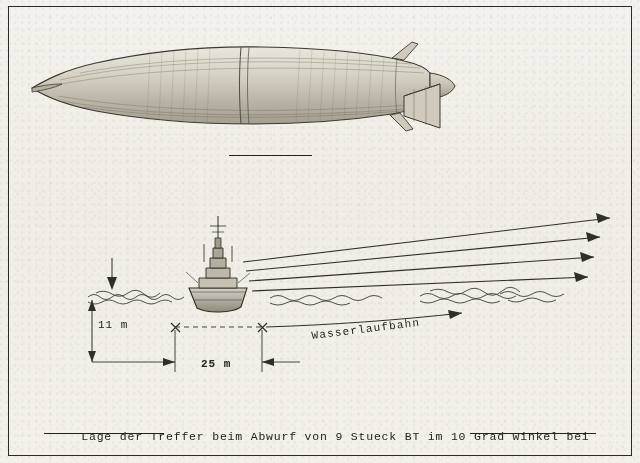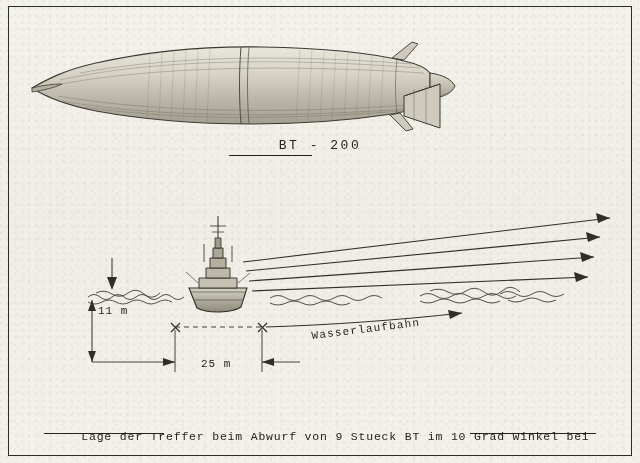--- a/index.html
+++ b/index.html
@@ -65,22 +65,22 @@
     top: 155px;
     width: 83px;
     height: 0;
     border-top: 1px solid #23231f;
   }
   .dim-label {
     font-size: 11px;
     letter-spacing: 1px;
     color: #23231f;
   }
-  #lbl-11m { left: 98px; top: 305px; }
-  #lbl-25m { left: 201px; top: 358px; }
+  #lbl-11m { left: 98px; top: 319px; }
+  #lbl-25m { left: 201px; top: 358px; font-weight: bold; }
   #lbl-wasserlaufbahn {
     left: 311px;
     top: 330px;
     font-size: 11px;
     letter-spacing: 1.2px;
     transform: rotate(-7deg);
     transform-origin: left top;
   }
   #bottom-caption {
     left: 0;
@@ -287,21 +287,20 @@
         <path d="M262,330 L262,372"></path>
         <path d="M120,362 L175,362"></path>
         <path d="M262,362 L300,362"></path>
         <path d="M92,362 L120,362"></path>
       </g>
       <path d="M175,362 L163,358 L163,366 Z" fill="#2f2f2a"></path>
       <path d="M262,362 L274,358 L274,366 Z" fill="#2f2f2a"></path>
     </g>
   </svg>
 
-  <div class="caption" id="title-bt200">BT - 200</div>
   <div id="title-underline"></div>
 
   <div class="caption dim-label" id="lbl-11m">11 m</div>
   <div class="caption dim-label" id="lbl-25m">25 m</div>
   <div class="caption" id="lbl-wasserlaufbahn">Wasserlaufbahn</div>
 
   <div class="caption" id="bottom-caption">
     <span>Lage der Treffer beim Abwurf von 9 Stueck BT im 10 Grad Winkel bei</span>
     
   </div>

